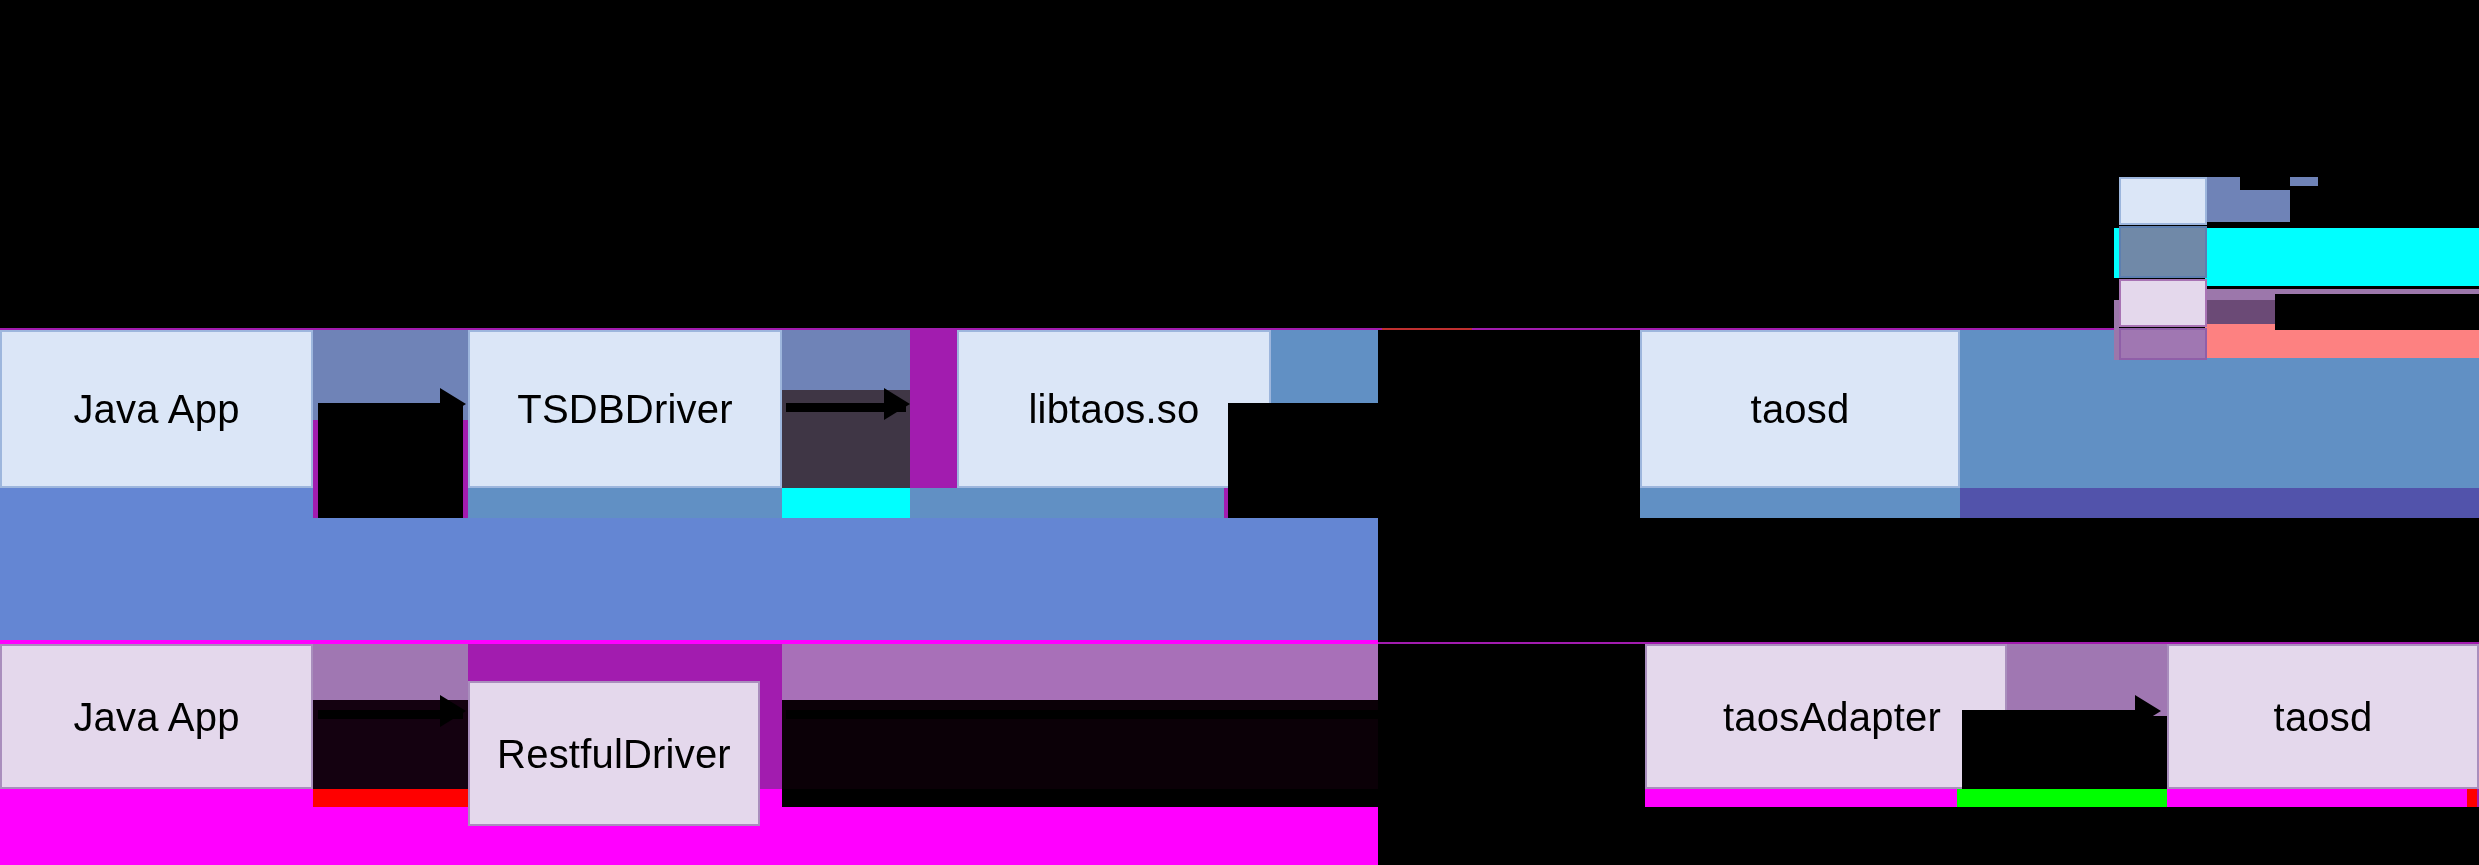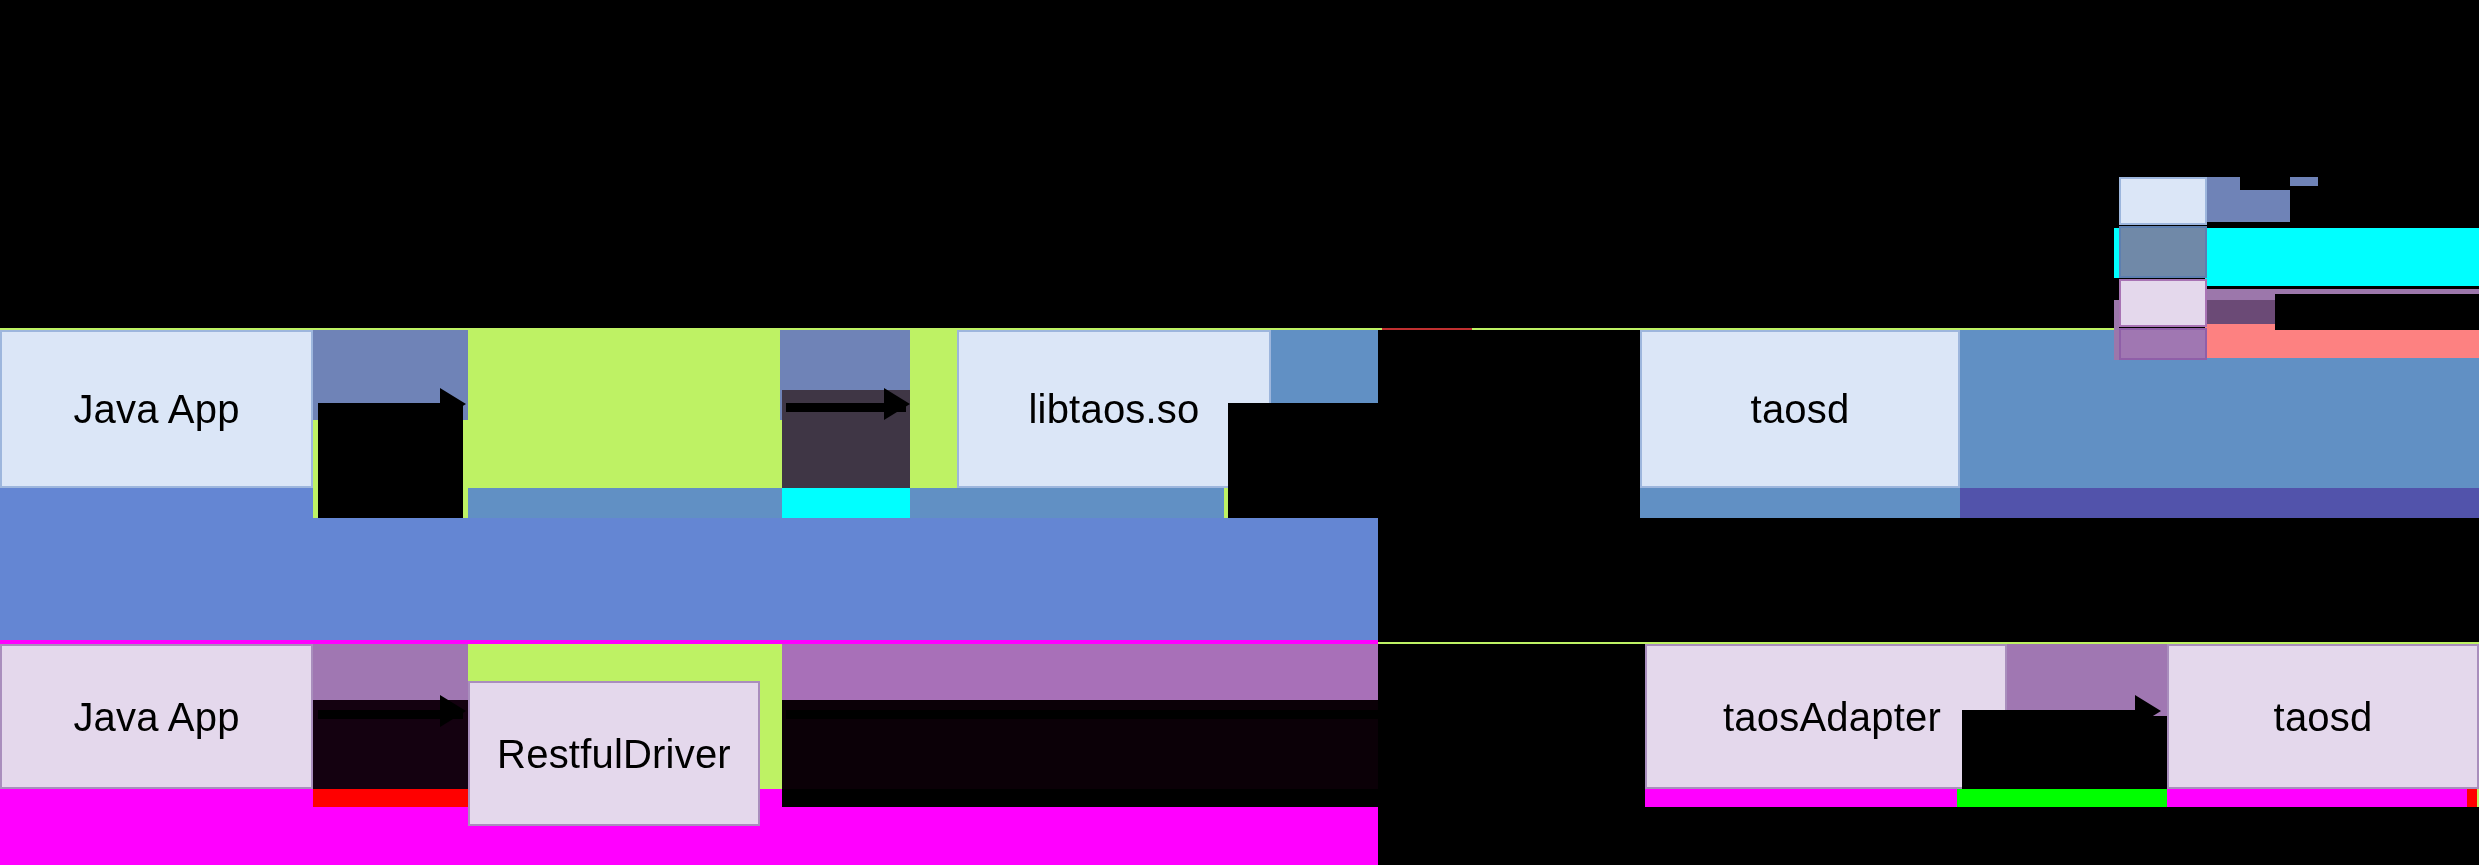--- a/index.html
+++ b/index.html
@@ -1,16 +1,16 @@
 <!DOCTYPE html>
 <html><head>
 <meta charset="utf-8">
 <style>
   html,body{margin:0;padding:0;background:#000;}
-  #stage{position:relative;width:2479px;height:865px;background:#bef264;overflow:hidden;
+  #stage{position:relative;width:2479px;height:865px;background:#a21caf;overflow:hidden;
          font-family:"Liberation Sans","DejaVu Sans",sans-serif;}
   .abs{position:absolute;}
   .node{box-sizing:border-box;display:flex;align-items:center;justify-content:center;
         font-size:40px;color:#000;letter-spacing:.2px;text-align:center;line-height:1.1;}
   .node.blue{background:#dbe6f7;border:2px solid #9db6dd;}
   .node.purple{background:#e4d8ec;border:2px solid #a98ebd;}
   .swatch{box-sizing:border-box;}
   .sw-blue{background:#dbe6f7;border:2px solid #9db6dd;}
   .sw-steel{background:#7089a8;border:2px solid #5d7fb0;}
   .sw-lpurple{background:#e4d8ec;border:2px solid #a873b4;}
@@ -71,20 +71,23 @@
   <span class="abs" style="left:2215px;top:332px;font-size:28px;color:#000;"></span>
 
   <div class="abs node blue" style="left:0px;top:330px;width:313px;height:158px;">
     <span>Java App</span>
   </div>
 
   <div class="arrowline" style="left:318px;top:403px;width:145px;"></div>
   <div class="arrowhead" style="left:440px;top:388px;"></div>
   <div class="glitch" style="left:318px;top:408px;width:145px;height:110px;background:#000;"></div>
 
+  <div class="abs node blue" style="left:468px;top:330px;width:314px;height:158px;">
+    <span>TSDBDriver</span>
+  </div>
 
   <div class="arrowline" style="left:786px;top:403px;width:120px;"></div>
   <div class="arrowhead" style="left:884px;top:388px;"></div>
 
   <div class="abs node blue" style="left:957px;top:330px;width:314px;height:158px;">
     <span>libtaos.so</span>
   </div>
 
   <div class="arrowline" style="left:1228px;top:403px;width:400px;"></div>
   <div class="arrowhead" style="left:1606px;top:388px;"></div>

